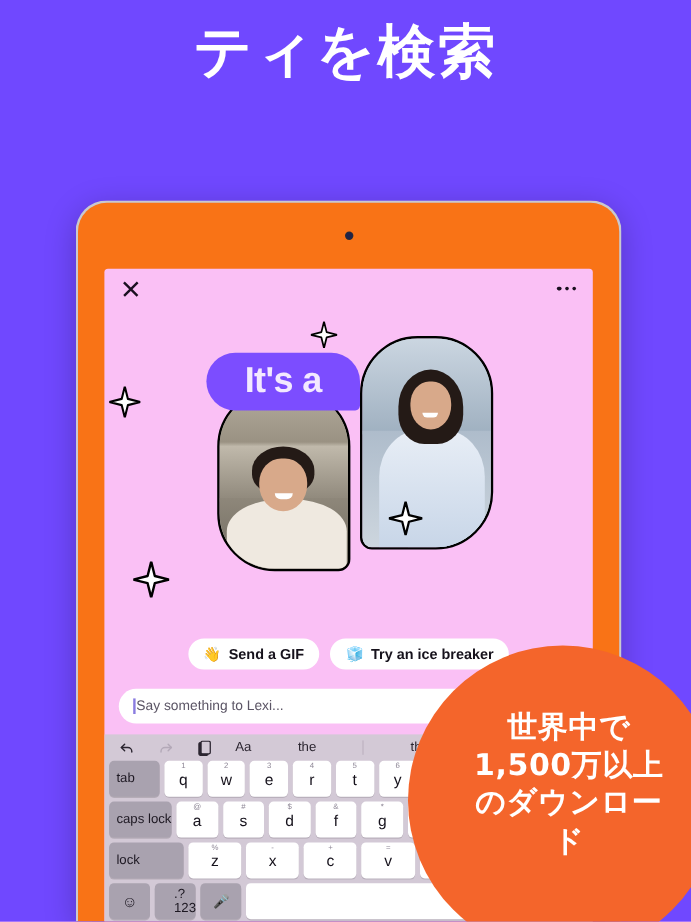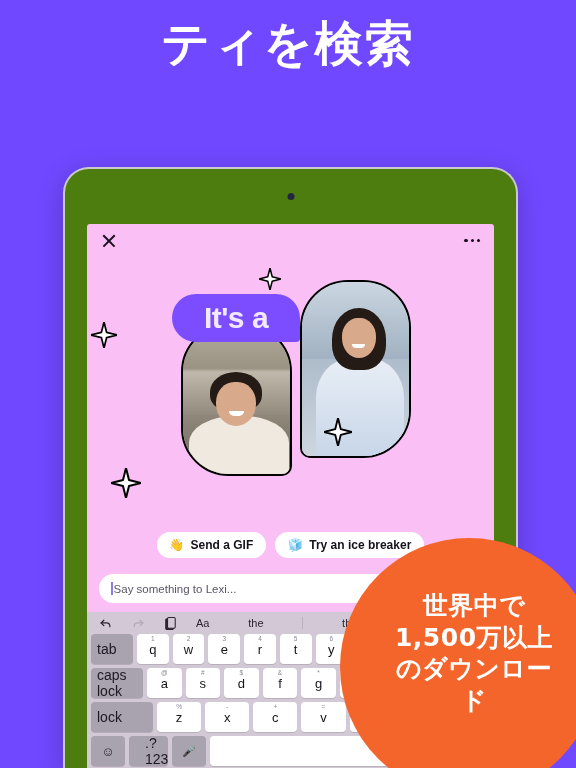--- a/index.html
+++ b/index.html
@@ -24,21 +24,21 @@
     padding:0 28px;
   }
   .headline .l1 { display:block; }
   .headline .l2 { display:block; }
 
   
   .tablet {
     position:absolute;
     left:63px; top:167px;
     width:455px; height:601px;
-    background:#4d7c0f;
+    background:#f97316;
     border-radius:26px 26px 0 0;
     border:2px solid #c9c9cf;
     border-bottom:none;
     box-shadow:0 6px 26px rgba(0,0,0,.22);
   }
   .camera {
     position:absolute;
     left:50%; top:25px;
     transform:translateX(-50%);
     width:5px; height:5px;
@@ -255,21 +255,21 @@
     position:relative;
     box-shadow:0 1px 0 rgba(0,0,0,.12);
     cursor:pointer;
   }
   .key .num {
     position:absolute; top:1px; left:0; right:0;
     font-size:6.5px; color:#8e8796; text-align:center;
   }
   .key.mod {
     background:#a9a2af; color:#1d1822;
-    font-size:14px;
+    font-size:11px;
     justify-content:flex-start; padding-left:6px;
     box-shadow:0 1px 0 rgba(0,0,0,.14);
   }
   .key.tab { flex:0 0 42px; }
   .key.caps { flex:0 0 52px; }
   .key.shift { flex:0 0 62px; }
   .key.emoji { flex:0 0 34px; justify-content:center; padding-left:0; font-size:13px;}
   .key.num123 { flex:0 0 34px; justify-content:center; padding-left:16px; }
   .key.mic { flex:0 0 34px; justify-content:center; padding-left:0; font-size:11px;}
   .key.space { flex:1; background:#fff; }

